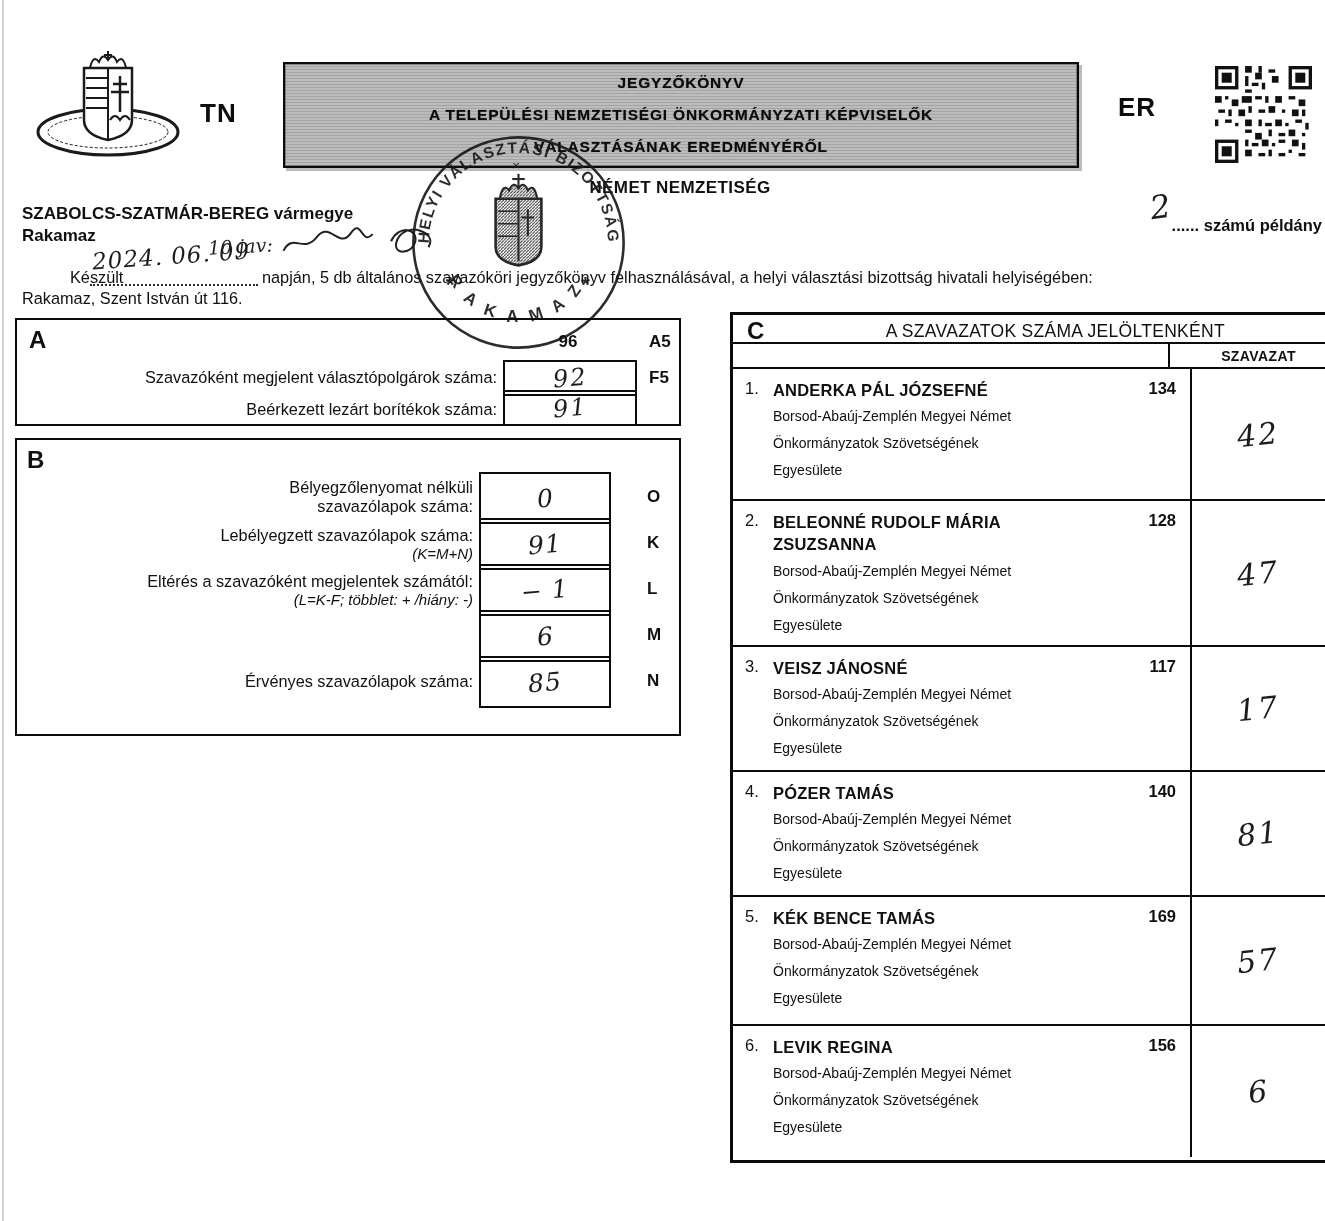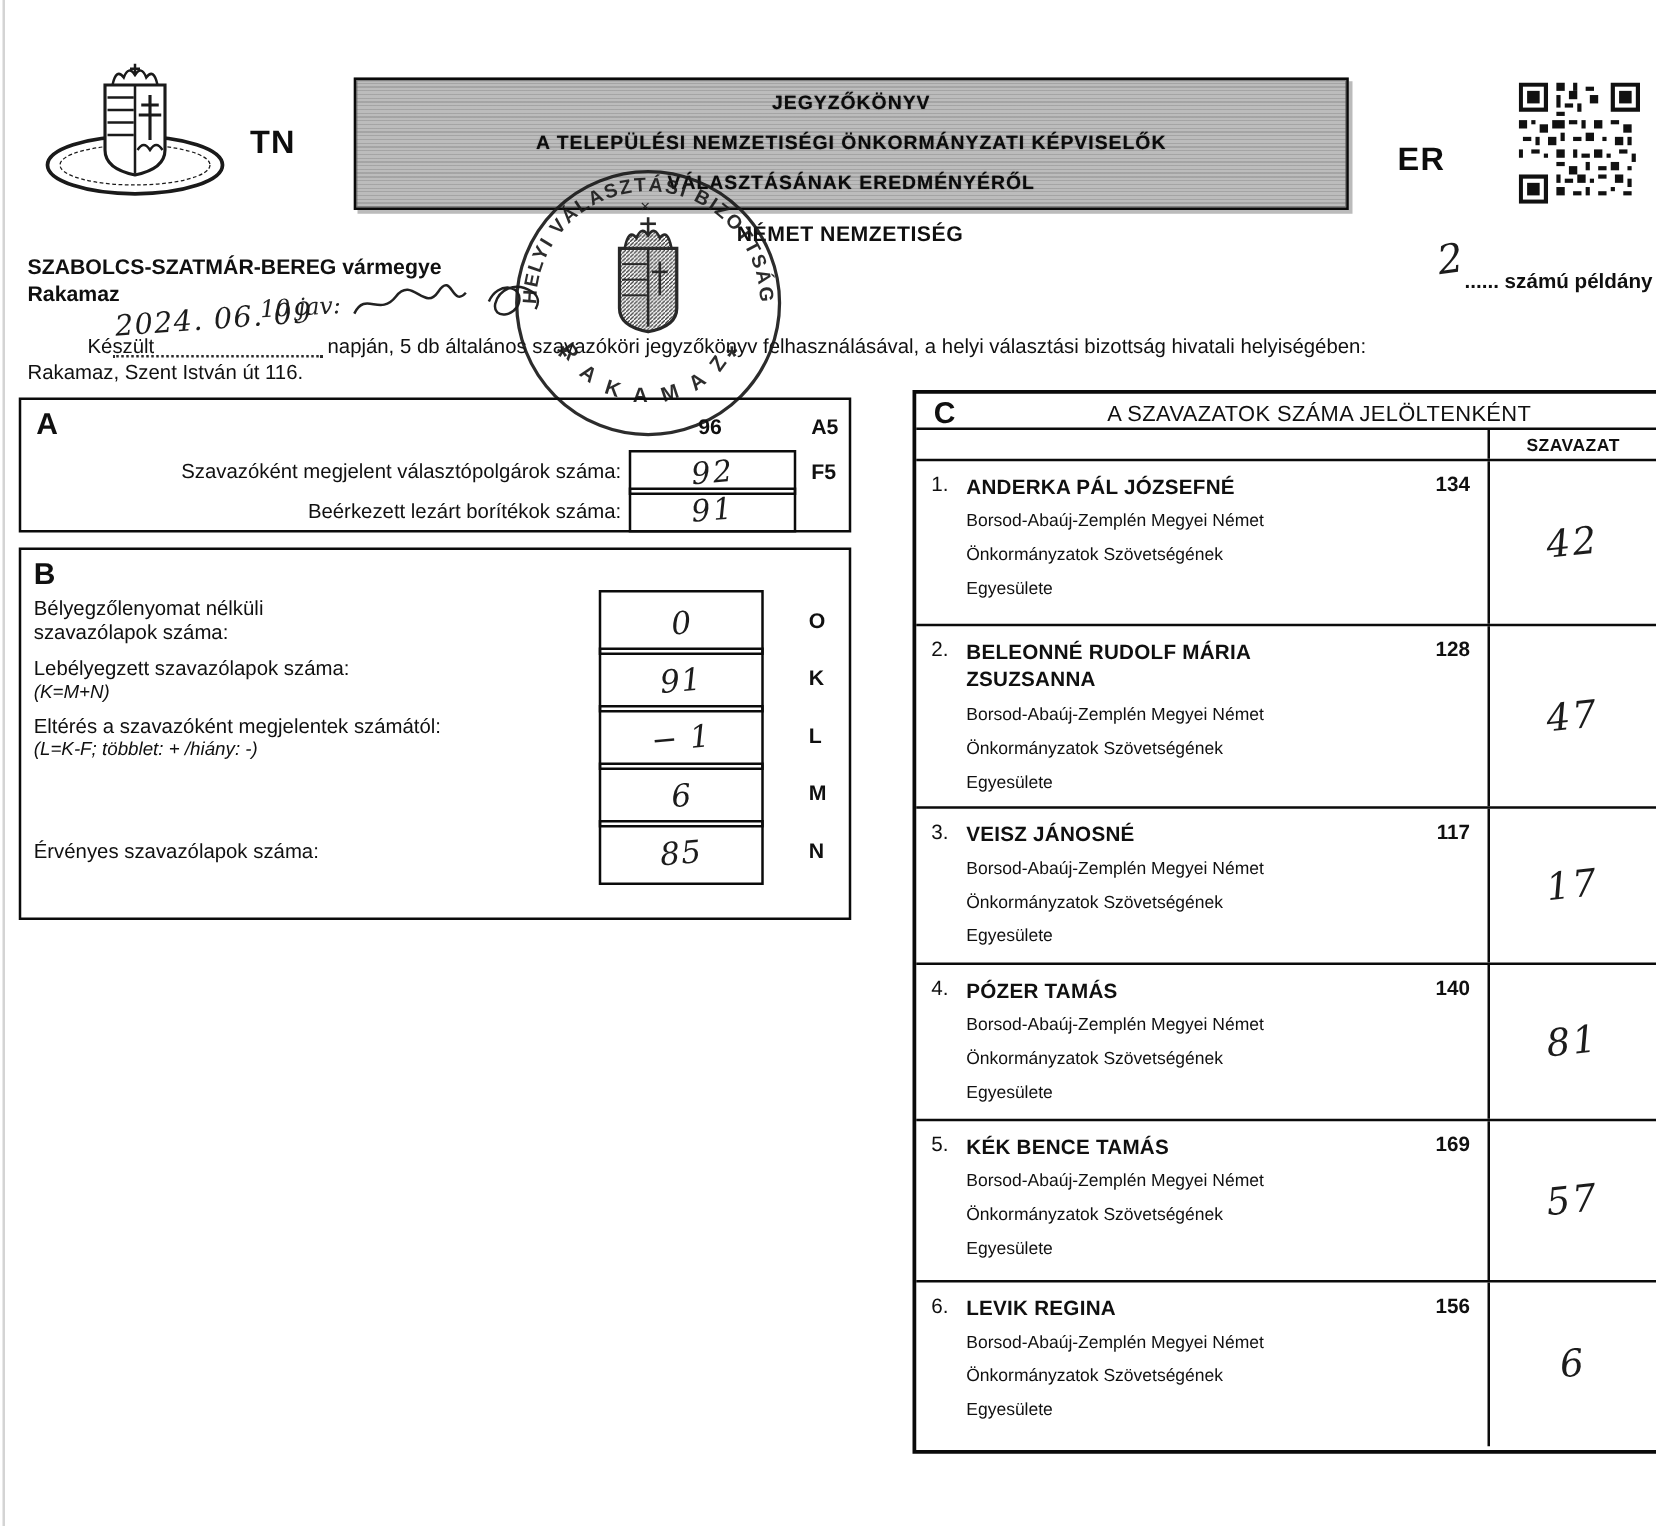--- a/index.html
+++ b/index.html
@@ -37,34 +37,34 @@
   
   .box{border:2px solid #0b0b0b;background:transparent;}
   .box-a{left:15px;top:318px;width:662px;height:104px;}
   .box-b{left:15px;top:438px;width:662px;height:294px;}
   .sec-label{position:absolute;font-weight:bold;font-size:24px;}
   .a-lbl{position:absolute;left:6px;width:474px;text-align:right;font-size:16.3px;}
   .a-val-print{position:absolute;left:486px;width:130px;text-align:center;font-weight:bold;font-size:17px;}
   .a-code{position:absolute;left:632px;font-weight:bold;font-size:17px;}
   .a-box{position:absolute;left:486px;width:130px;height:32px;border:2px solid #0b0b0b;
          display:flex;align-items:center;justify-content:center;}
-  .b-lbl{position:absolute;left:10px;width:446px;text-align:left;line-height:1.15;}
+  .b-lbl{position:absolute;left:10px;width:446px;text-align:right;line-height:1.15;}
   .b-lbl .main{font-size:16.3px;}
   .b-lbl .sub{font-size:15px;font-style:italic;}
   .b-box{position:absolute;left:462px;width:128px;height:48px;border:2px solid #0b0b0b;
          display:flex;align-items:center;justify-content:center;}
   .b-code{position:absolute;left:630px;font-weight:bold;font-size:17px;}
 
   
   .box-c{left:730px;top:312px;width:592px;height:845px;border:3px solid #0a0a0a;}
   .c-title-strip{position:relative;height:27px;border-bottom:2px solid #0b0b0b;}
   .c-title{position:absolute;left:60px;right:100px;top:6px;text-align:right;font-weight:normal;font-size:17.5px;letter-spacing:.3px;}
   .c-votes-strip{position:relative;height:23px;border-bottom:2px solid #0b0b0b;}
   .c-votes-head{position:absolute;right:0;top:0;width:133px;height:23px;border-left:2px solid #0b0b0b;
-                display:flex;align-items:center;justify-content:center;font-weight:bold;font-size:14px;letter-spacing:.4px;}
+                display:flex;align-items:center;justify-content:center;font-weight:bold;font-size:14px;letter-spacing:.4px;padding-left:22px;}
   .c-row{display:flex;border-bottom:2px solid #0b0b0b;box-sizing:border-box;}
   .c-row:last-child{border-bottom:none;}
   .c-r1{height:132px;}.c-r2{height:146px;}.c-r3{height:125px;}.c-r4{height:125px;}.c-r5{height:129px;}.c-r6{height:131px;}
   .c-left{flex:1;position:relative;padding:10px 10px 0 40px;}
   .c-num{position:absolute;left:12px;top:10px;font-size:16.5px;}
   .c-name{display:inline-block;max-width:330px;font-weight:bold;font-size:16.5px;line-height:1.35;letter-spacing:.2px;}
   .c-ballot{position:absolute;right:14px;top:10px;font-weight:bold;font-size:16.5px;}
   .c-org{font-size:14px;line-height:27px;margin-top:2px;}
   .c-votes{width:133px;border-left:2px solid #0b0b0b;display:flex;align-items:center;justify-content:center;}
 
@@ -95,21 +95,21 @@
   </svg>
 
   <div class="abs form-code" style="left:200px;top:98px;">TN</div>
 
   <div class="abs title-box">
     <div class="tl tl1">JEGYZŐKÖNYV</div>
     <div class="tl tl2">A TELEPÜLÉSI NEMZETISÉGI ÖNKORMÁNYZATI KÉPVISELŐK</div>
     <div class="tl tl3">VÁLASZTÁSÁNAK EREDMÉNYÉRŐL</div>
   </div>
 
-  <div class="abs form-code" style="left:1118px;top:112px;">ER</div>
+  <div class="abs form-code" style="left:1118px;top:92px;">ER</div>
 
   <svg class="abs" style="left:1215px;top:66px;" width="97" height="97" viewBox="0 0 29 29">
     <rect x="0" y="0" width="29" height="29" fill="#fff"></rect>
     <g fill="#111">
       <rect x="0" y="0" width="7" height="7"></rect>
         <rect x="22" y="0" width="7" height="7"></rect>
         <rect x="0" y="22" width="7" height="7"></rect>
     </g>
     <g fill="#fff">
       <rect x="1" y="1" width="5" height="5"></rect>

